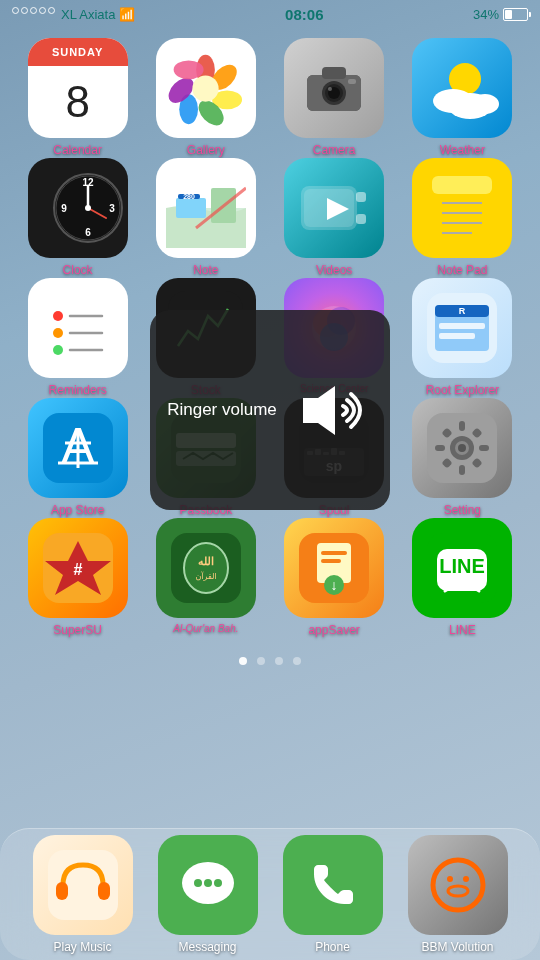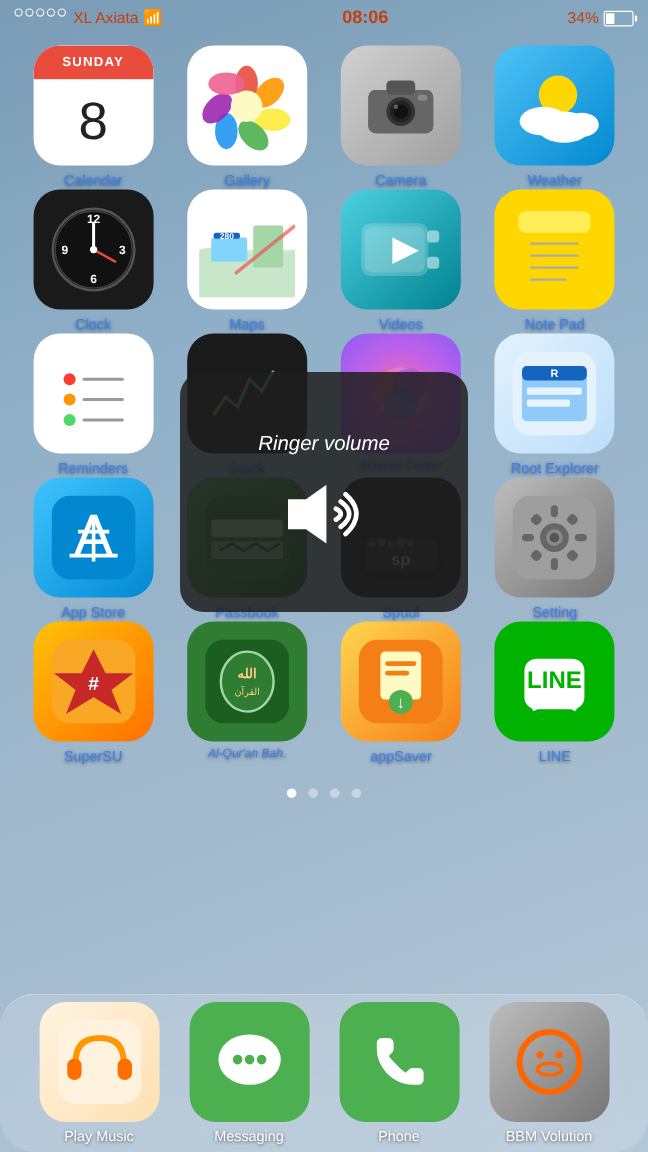--- a/index.html
+++ b/index.html
@@ -12,27 +12,27 @@
       background: linear-gradient(160deg, #7a9bb5 0%, #8fb0c8 30%, #a0b8cc 60%, #b5c8d8 100%);
     }
 
     
     .status-bar {
       display: flex;
       justify-content: space-between;
       align-items: center;
       padding: 4px 12px;
       height: 28px;
-      color: #c2410c;
+      color: #0f766e;
       font-size: 13px;
       font-weight: 500;
     }
     .status-left { display: flex; align-items: center; gap: 4px; }
     .status-center { font-size: 15px; font-weight: 600; }
-    .status-right { display: flex; align-items: flex-end; gap: 4px; }
+    .status-right { display: flex; align-items: center; gap: 4px; }
     .signal-dots { display: flex; gap: 2px; }
     .dot { width: 7px; height: 7px; border-radius: 50%; background: white; opacity: 0.9; }
     .dot.empty { background: transparent; border: 1.5px solid white; }
     .battery-container { display: flex; align-items: center; gap: 3px; }
     .battery-box {
       width: 25px; height: 13px;
       border: 1.5px solid white;
       border-radius: 2px;
       position: relative;
       display: flex; align-items: center; padding: 1px;
@@ -72,21 +72,21 @@
       border-radius: 22px;
       display: flex;
       align-items: center;
       justify-content: center;
       font-size: 42px;
       position: relative;
       overflow: hidden;
     }
     .app-label {
       font-size: 12px;
-      color: #3b82f6;
+      color: #ec4899;
       text-shadow: 0 1px 3px rgba(0,0,0,0.6);
       text-align: center;
       font-weight: 500;
     }
 
     
     .icon-calendar {
       background: white;
       flex-direction: column;
     }
@@ -118,21 +118,21 @@
       background: white;
     }
 
     
     .icon-camera { background: linear-gradient(135deg, #d0d0d0, #a0a0a0); }
 
     
     .icon-weather { background: linear-gradient(135deg, #4fc3f7, #0288d1); }
 
     
-    .icon-clock { background: #1a1a1a; }
+    .icon-clock { background: #1a1a1a; justify-content: flex-end; }
 
     
     .icon-maps { background: white; }
 
     
     .icon-videos { background: linear-gradient(135deg, #4dd0e1, #00838f); }
 
     
     .icon-notepad { background: #ffd600; }
 
@@ -229,26 +229,25 @@
     
     .ringer-overlay {
       position: absolute;
       top: 310px;
       left: 150px;
       width: 240px;
       height: 200px;
       background: rgba(30,30,30,0.85);
       border-radius: 20px;
       display: flex;
-      flex-direction: column;
+      flex-direction: row;
       align-items: center;
       justify-content: center;
       gap: 16px;
       z-index: 100;
-      font-style: italic;
     }
     .ringer-title {
       font-size: 17px;
       color: white;
       font-weight: 500;
     }
 
     
     svg { display: block; }
 
@@ -357,21 +356,21 @@
         <rect width="80" height="80" rx="18" fill="white"></rect>
         <rect x="0" y="40" width="80" height="40" rx="0" fill="#d4edda"></rect>
         <path d="M0 40 Q20 35 40 42 Q60 49 80 40 L80 80 L0 80Z" fill="#c8e6c9"></path>
         <rect x="10" y="30" width="30" height="20" rx="2" fill="#81d4fa"></rect>
         <rect x="45" y="20" width="25" height="35" rx="2" fill="#a5d6a7"></rect>
         <path d="M30 60 L80 20" stroke="#ef5350" stroke-width="3" opacity="0.7"></path>
         <rect x="12" y="26" width="22" height="5" rx="2" fill="#1565c0"></rect>
         <text x="23" y="31" text-anchor="middle" fill="white" font-size="7" font-weight="bold">280</text>
       </svg>
     </div>
-    <span class="app-label">Maps</span>
+    <span class="app-label">Note</span>
   </div>
 
   <div class="app-item">
     <div class="app-icon icon-videos">
       <svg width="70" height="60" viewBox="0 0 70 60">
         <rect x="2" y="8" width="56" height="44" rx="8" fill="rgba(255,255,255,0.2)"></rect>
         <rect x="5" y="11" width="50" height="38" rx="6" fill="rgba(255,255,255,0.15)"></rect>
         <polygon points="28,20 28,42 50,31" fill="white"></polygon>
         <rect x="57" y="14" width="10" height="10" rx="3" fill="rgba(255,255,255,0.5)"></rect>
         <rect x="57" y="36" width="10" height="10" rx="3" fill="rgba(255,255,255,0.5)"></rect>

